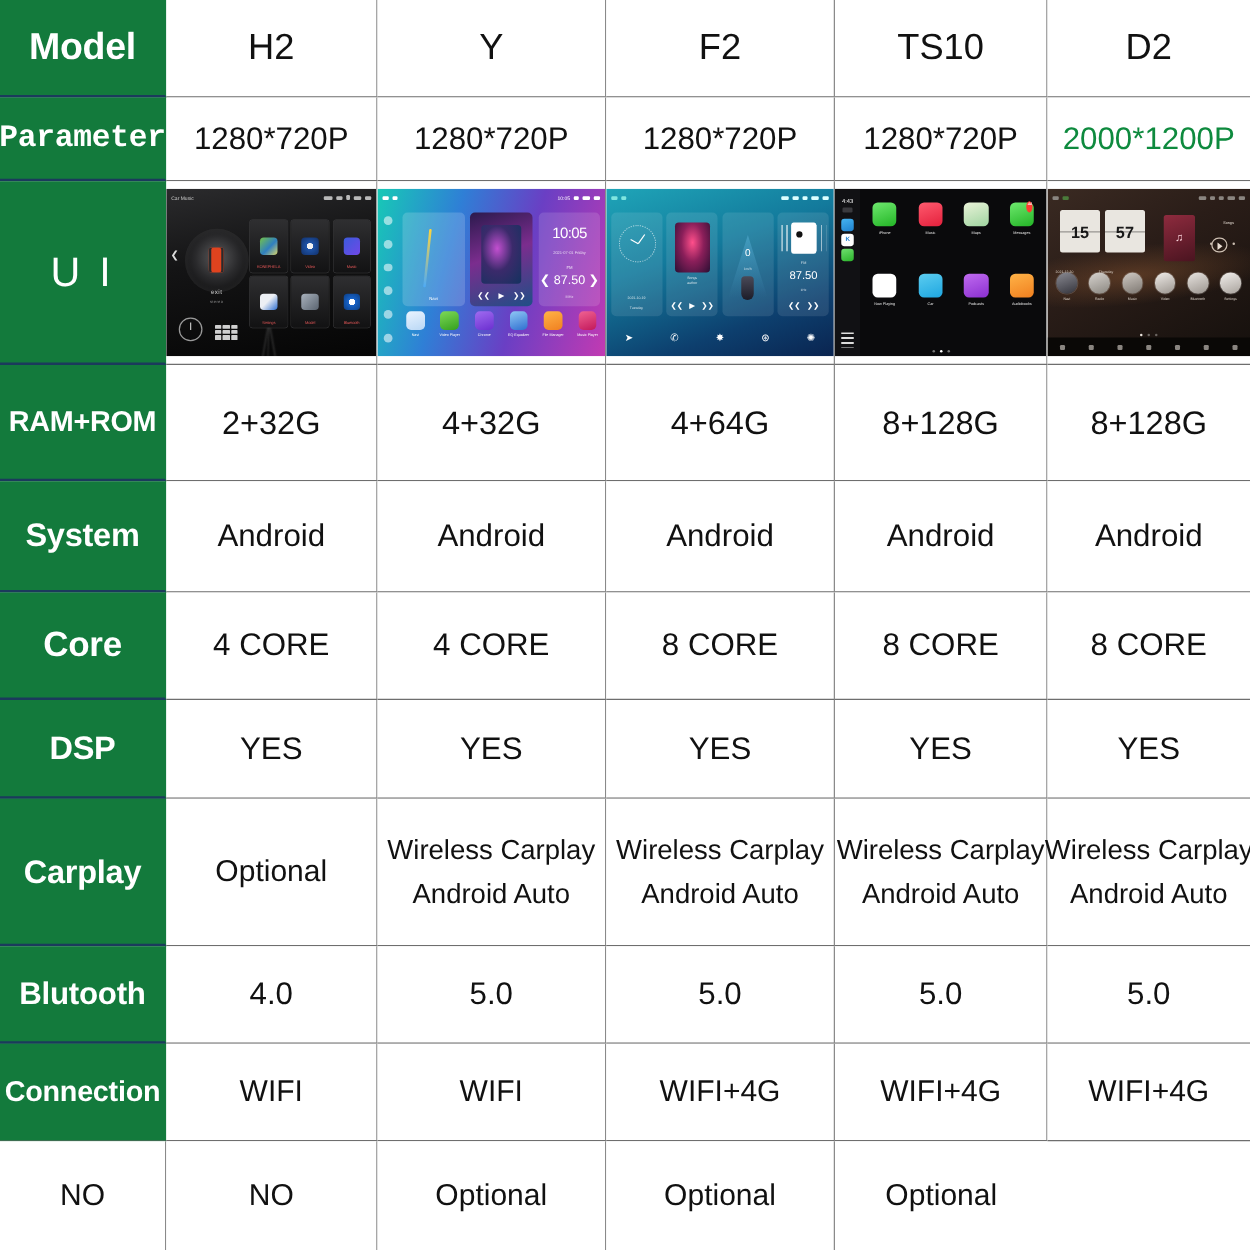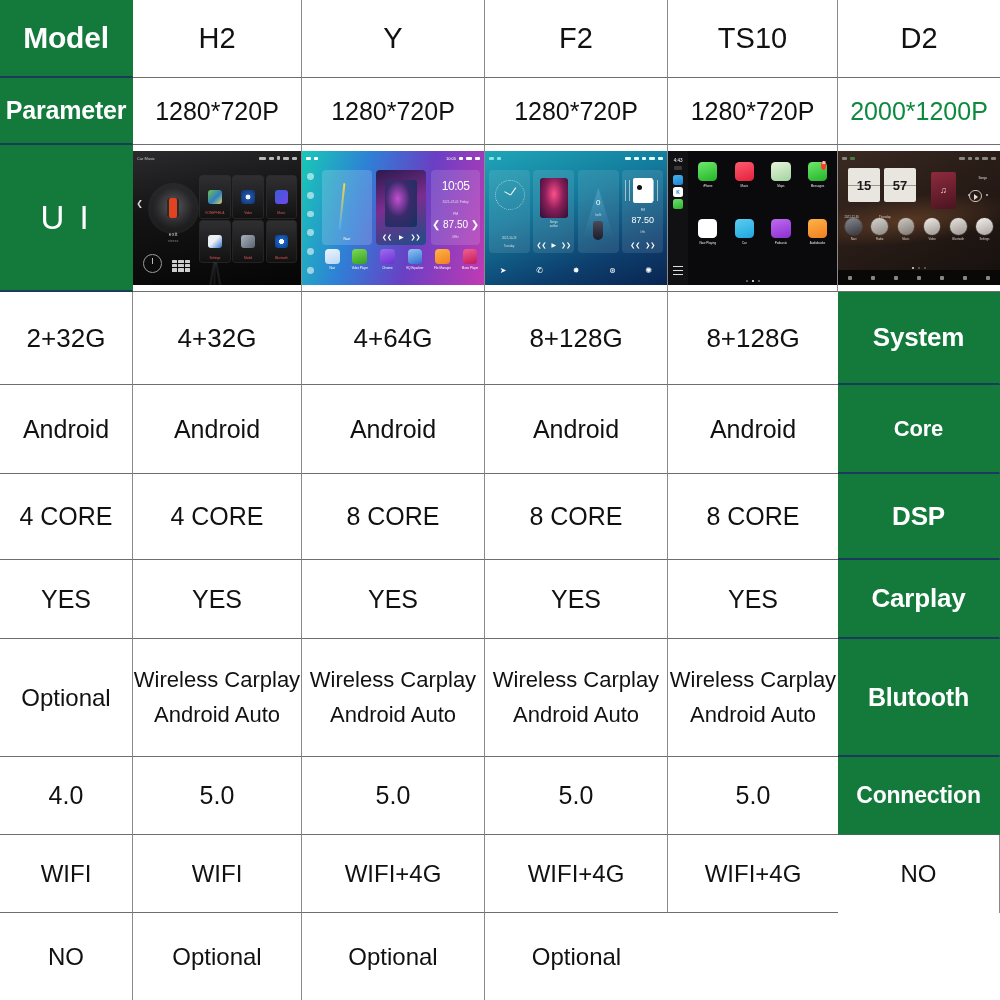--- a/index.html
+++ b/index.html
@@ -31,25 +31,25 @@
     background:#137a3c;
     color:#fff;
     font-weight:700;
     border-right:1px solid #137a3c;
     border-bottom:2px solid #1b3a5c;
     letter-spacing:-.2px;
   }
   .hdr.thin{border-bottom:1px solid #3d6e52;}
   
   .h-model{font-size:30px;}
-  .h-param{font-size:25px;}
+  .h-param{font-size:25px;font-family:Liberation Mono, monospace;}
   .h-ui{font-size:33px;letter-spacing:3px;font-weight:400;}
   .h-ram{font-size:23px;}
   .h-sys{font-size:26px;}
-  .h-core{font-size:22px;text-align:right;}
+  .h-core{font-size:28px;text-align:right;}
   .h-dsp{font-size:26px;}
   .h-carplay{font-size:26px;}
   .h-bt{font-size:25px;}
   .h-conn{font-size:23px;}
   .h-cam{font-size:22px;}
 
   .v-model{font-size:29px;}
   .v-param{font-size:25px;}
   .v-ram{font-size:26px;}
   .v-sys{font-size:25px;}
@@ -612,20 +612,21 @@
           <i></i>
           <i></i>
           <i></i>
           <i></i>
           <i></i>
         </div>
       </div>
     </div>
   </div>
 
+  <div class="cell hdr h-ram">RAM+ROM</div>
   <div class="cell v-ram">2+32G</div>
   <div class="cell v-ram">4+32G</div>
   <div class="cell v-ram">4+64G</div>
   <div class="cell v-ram">8+128G</div>
   <div class="cell v-ram lastcol">8+128G</div>
 
   <div class="cell hdr h-sys">System</div>
   <div class="cell v-sys">Android</div>
   <div class="cell v-sys">Android</div>
   <div class="cell v-sys">Android</div>

